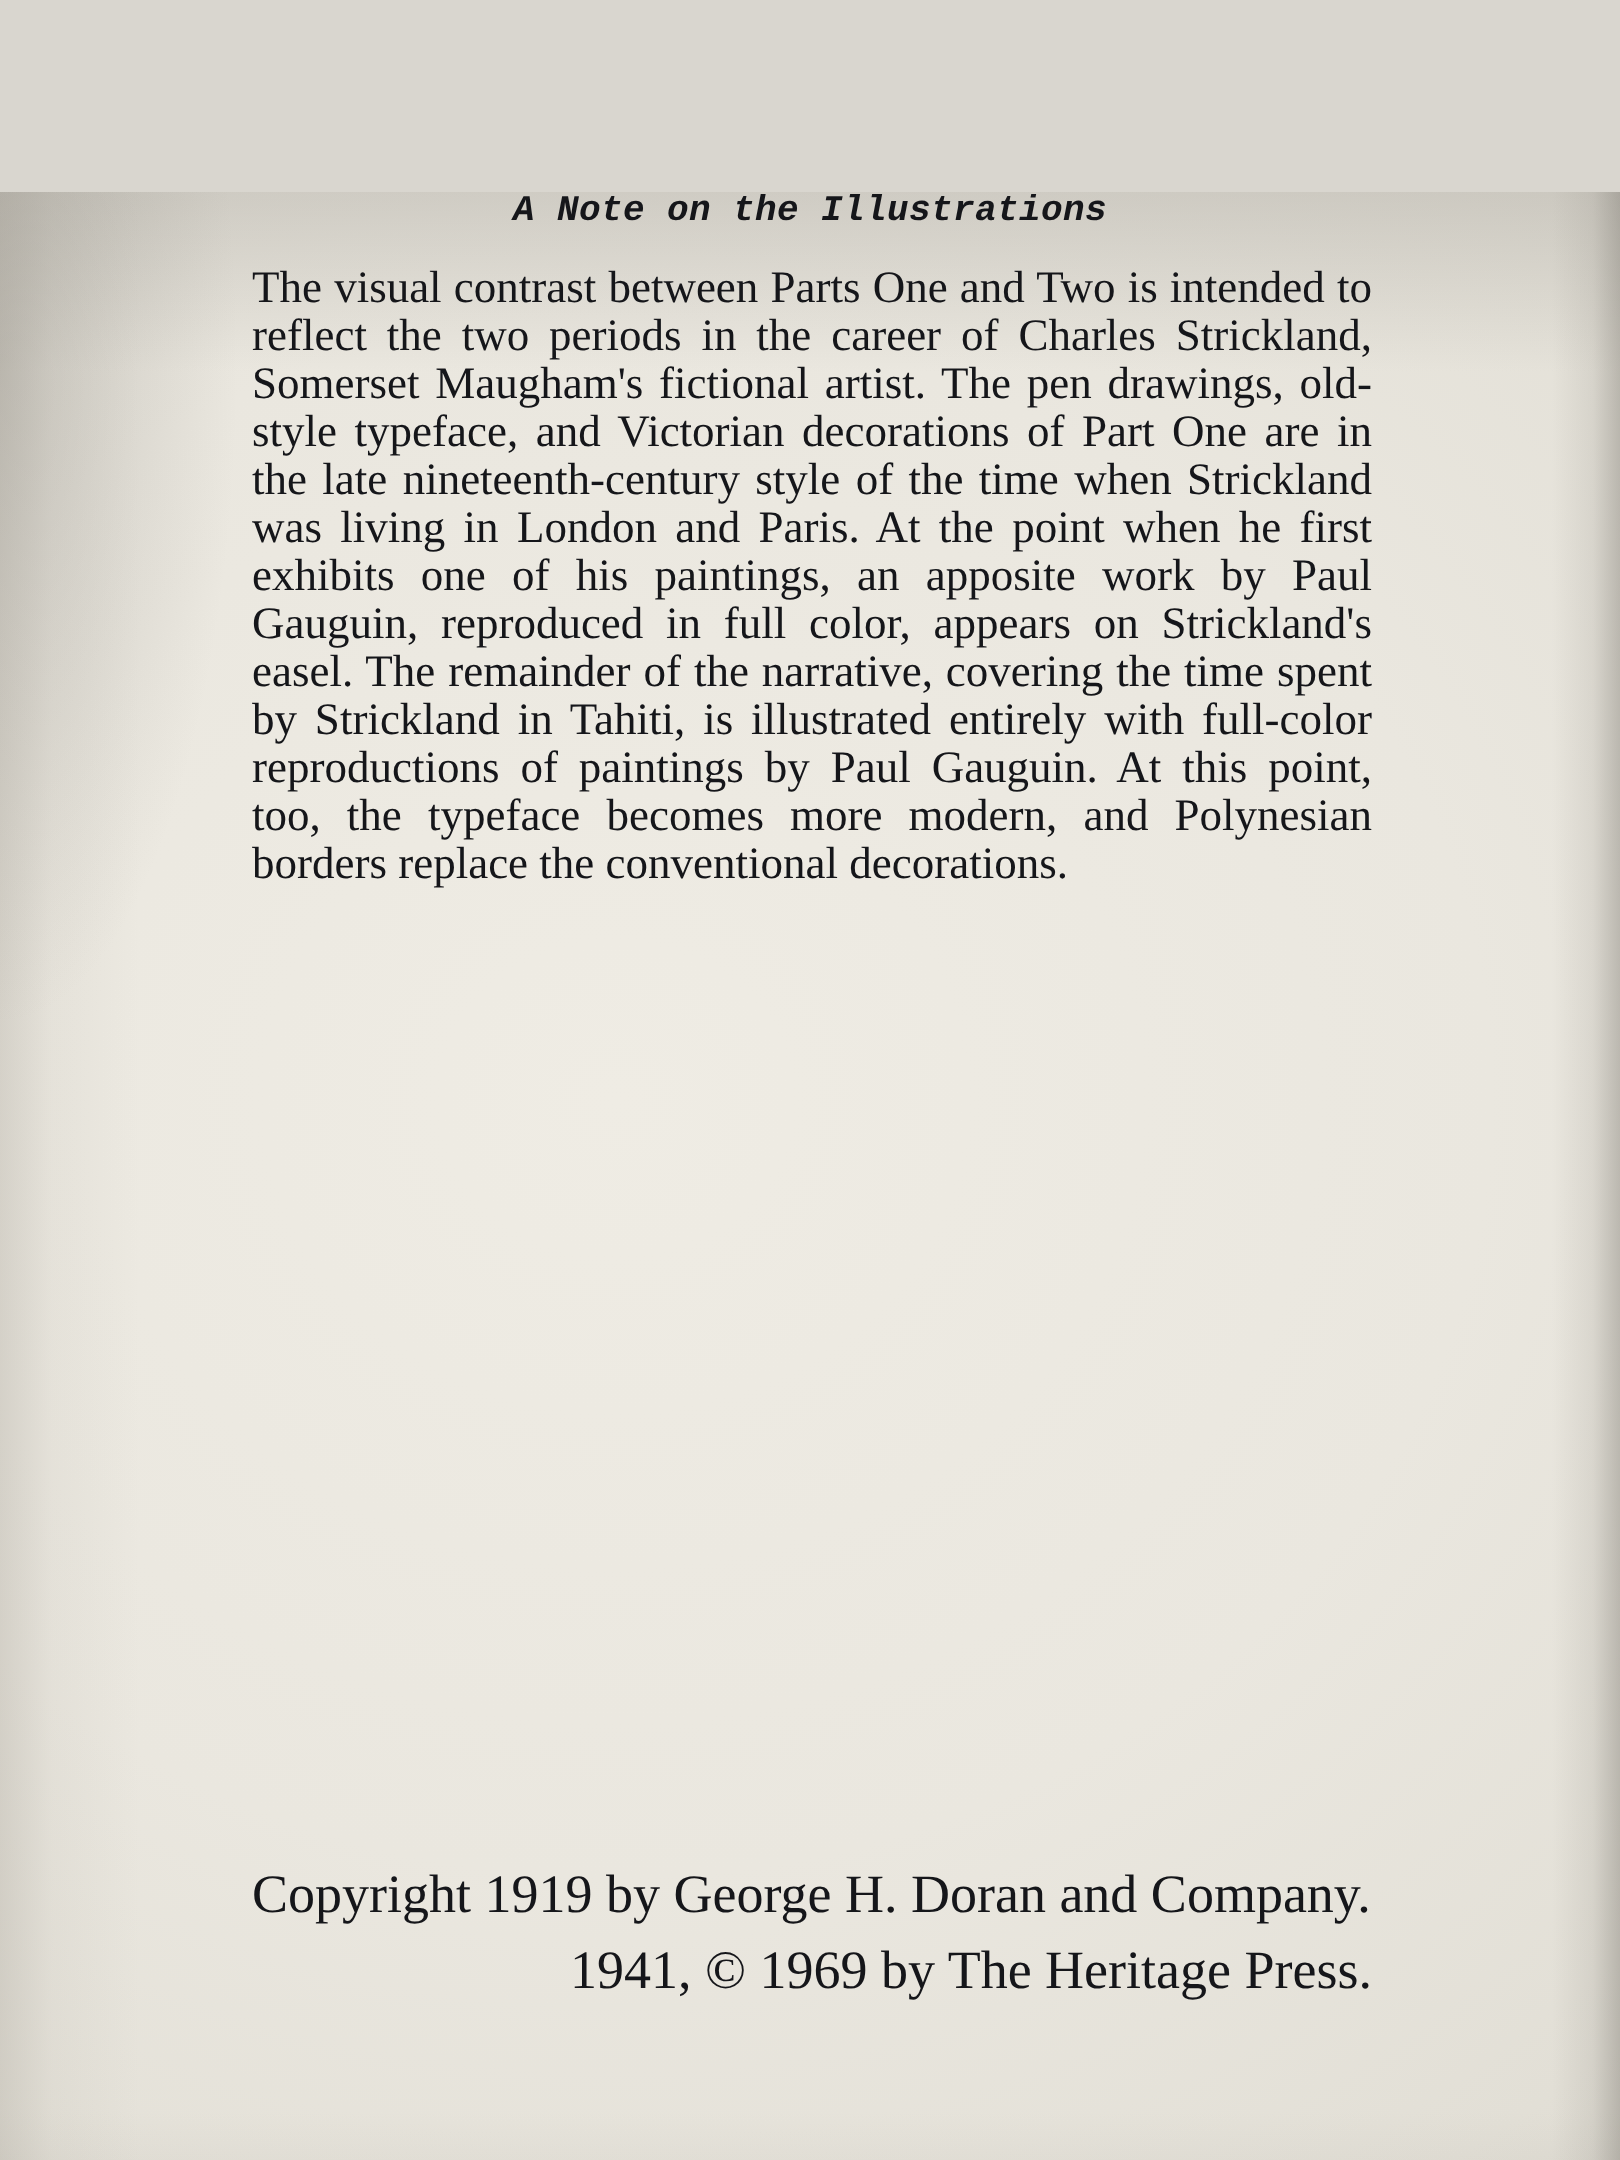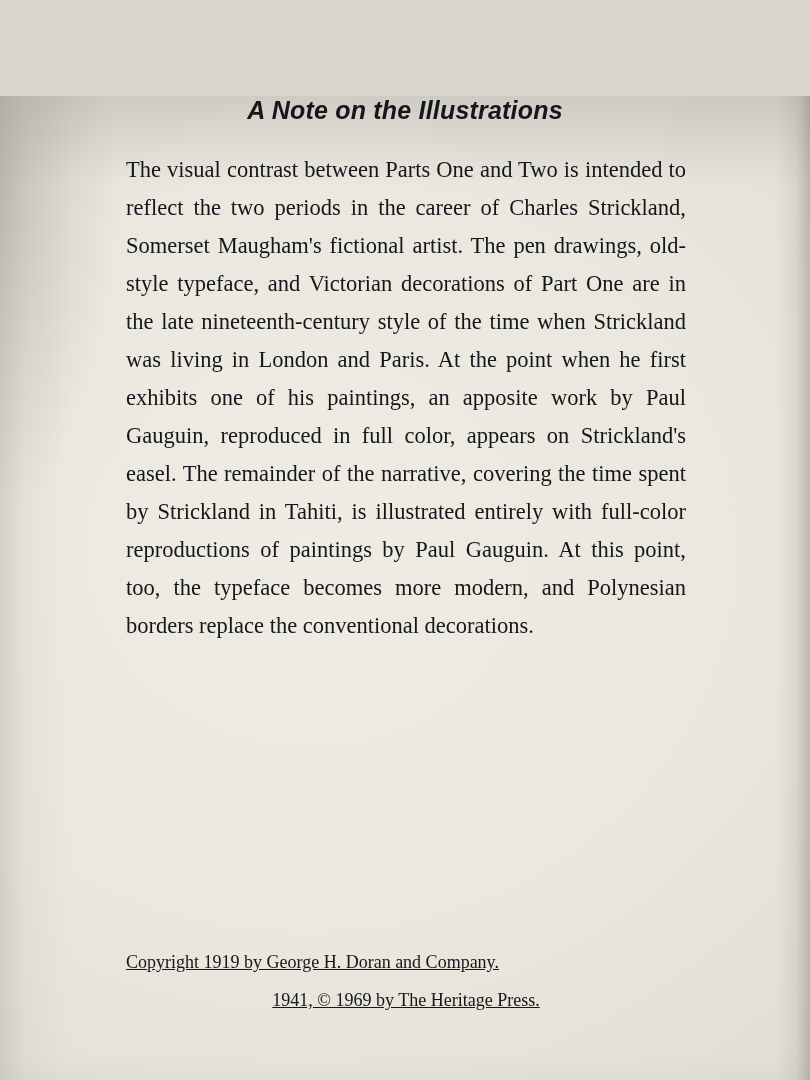--- a/index.html
+++ b/index.html
@@ -55,54 +55,53 @@
     position: relative;
     z-index: 2;
     padding: 0 68px;
   }
 
   .page-heading {
     margin: 96px 0 0 0;
     text-align: center;
     font-style: italic;
     font-weight: 700;
-    font-size: 25px;
+    font-size: 18px;
     letter-spacing: 0.2px;
     color: #15161a;
-    font-family: Liberation Sans, sans-serif;
+    font-family: Liberation Mono, monospace;
   }
 
   .body-block {
-    margin-top: 26px;
+    margin-top: 16px;
     padding: 0 56px 0 58px;
     text-align: justify;
     text-justify: inter-word;
     font-size: 22.5px;
-    line-height: 38px;
+    line-height: 24px;
     color: #15161a;
     hyphens: manual;
   }
 
   .copyright-block {
     position: absolute;
     left: 0;
     right: 0;
     top: 832px;
     z-index: 2;
     padding: 0 56px 0 58px;
-    margin: 15px 68px;
+    margin: 0 68px;
     text-align: justify;
     text-justify: inter-word;
-    font-size: 18px;
+    font-size: 27px;
     line-height: 38px;
     color: #15161a;
-    text-decoration: underline;
   }
   .copyright-block .last-line {
-    text-align: center;
+    text-align: right;
   }
   .copyright-block p {
     margin: 0;
   }
 </style>
 </head>
 <body>
 
 <div class="page">
   <div class="grain"></div>

